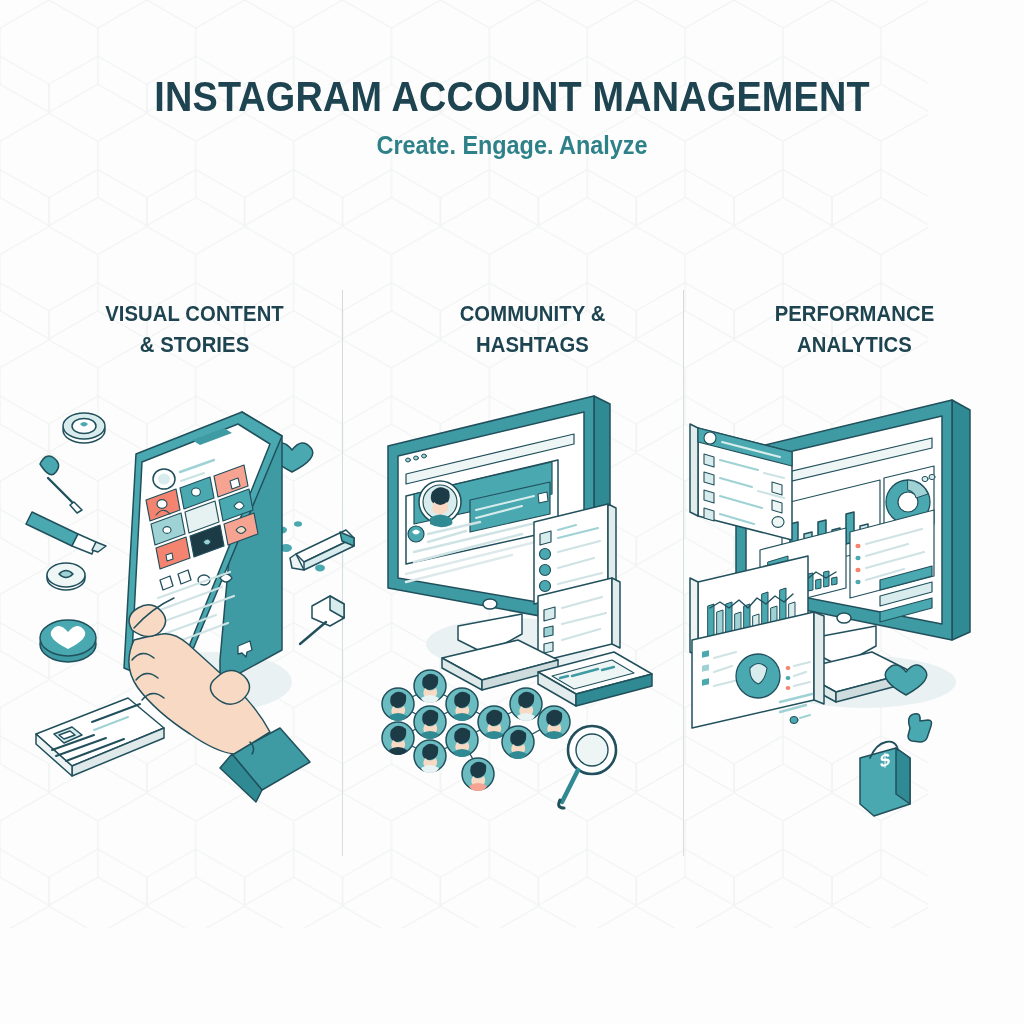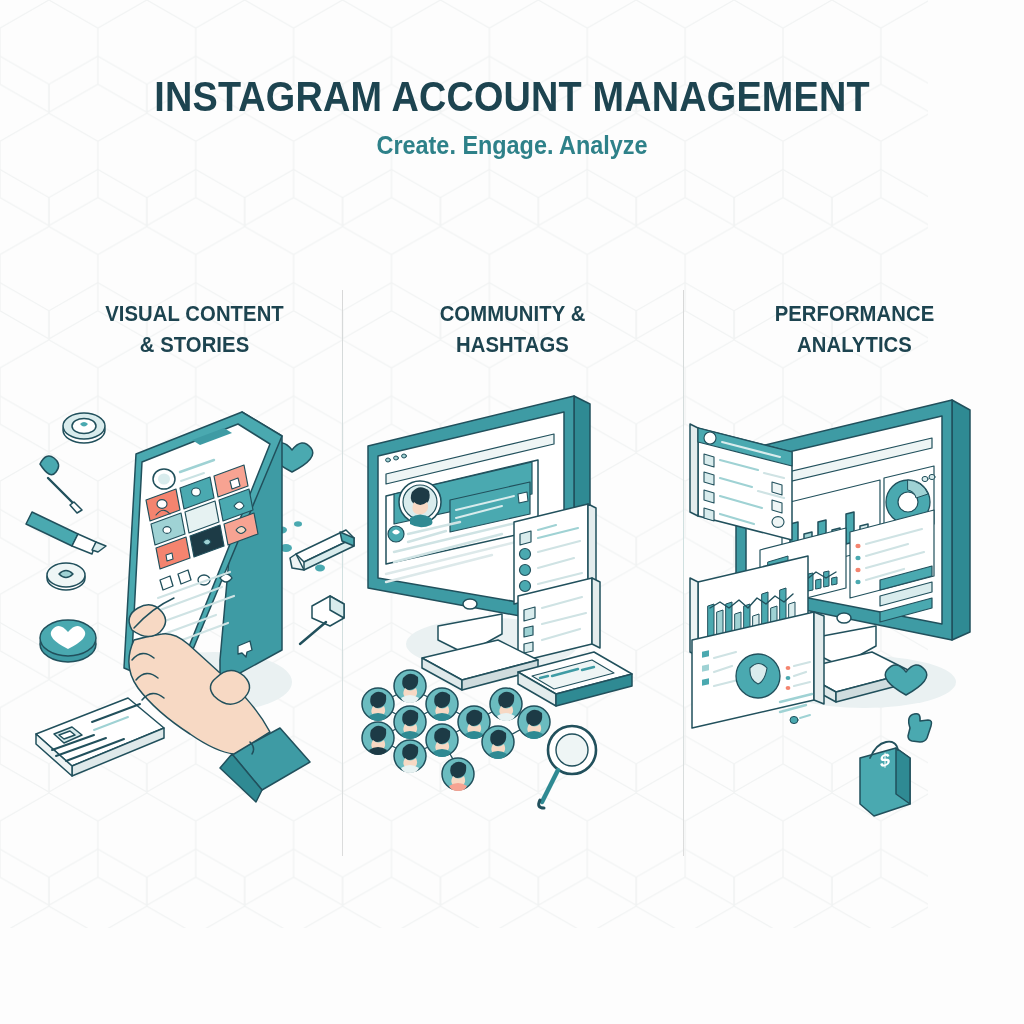--- a/index.html
+++ b/index.html
@@ -40,21 +40,21 @@
   .columns{position:absolute;top:290px;left:0;width:1024px;height:580px;}
   .divider{
     position:absolute;top:0;width:1px;height:566px;
     background:linear-gradient(to bottom,#d8d8d8 0%, #cfe0e0 45%, #dcdcdc 100%);
   }
   .divider.d1{left:342px;}
   .divider.d2{left:683px;}
 
   .col{position:absolute;top:0;width:341px;height:580px;}
   .col.c1{left:0px;margin-left:24px;}
-  .col.c2{left:342px;}
+  .col.c2{left:362px;}
   .col.c3{left:684px;}
 
   .colhead{
     position:absolute;top:8px;left:0;width:100%;
     text-align:center;
     font-family:"Liberation Sans", sans-serif;
     font-weight:bold;
     font-size:22.5px;
     line-height:1.38;
     color:#1d4450;

